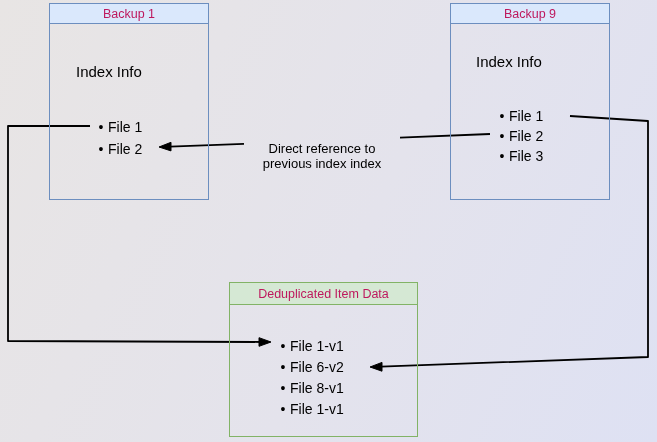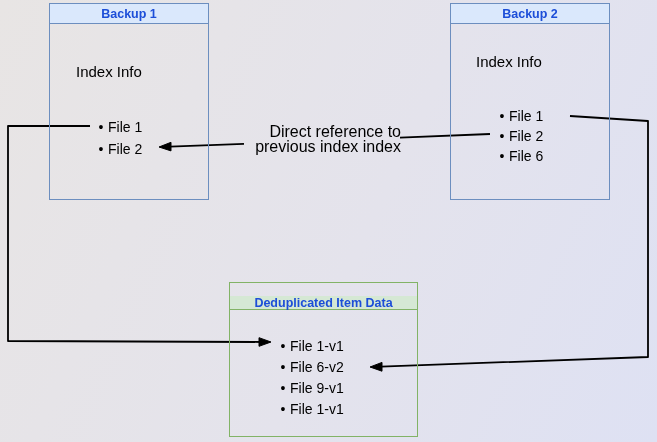--- a/index.html
+++ b/index.html
@@ -21,27 +21,27 @@
     background: transparent;
   }
   .box.blue   { border-color: var(--blue-stroke, #6c8ebf); }
   .box.green  { border-color: var(--green-stroke, #82b366); }
   .box-header {
     height: 20px;
     display: flex;
     align-items: center;
     justify-content: center;
     font-size: 12.5px;
-    font-weight: bold;
-    color: #1d4ed8;
+    font-weight: normal;
+    color: #be185d;
     border-bottom: 1.5px solid;
     box-sizing: border-box;
   }
   .blue  .box-header { background: var(--blue-fill, #dae8fc);  border-color: var(--blue-stroke, #6c8ebf); }
-  .green .box-header { background: var(--green-fill, #d5e8d4); border-color: var(--green-stroke, #82b366); height: 14px; margin-top: 13px; }
+  .green .box-header { background: var(--green-fill, #d5e8d4); border-color: var(--green-stroke, #82b366); height: 22px; }
   .subtitle {
     position: absolute;
     font-size: 15px;
     color: #000;
     white-space: nowrap;
   }
   ul.filelist {
     position: absolute;
     margin: 0;
     padding: 0;
@@ -80,24 +80,24 @@
   }
   svg.connectors polygon {
     fill: var(--connector, #000);
     stroke: var(--connector, #000);
     stroke-width: 1;
     stroke-linejoin: round;
   }
   .edge-label {
     position: absolute;
     left: 243px;
-    top: 124px;
+    top: 141px;
     width: 158px;
-    text-align: right;
-    font-size: 16px;
+    text-align: center;
+    font-size: 13px;
     line-height: 15px;
     color: #000;
   }
 </style>
 </head>
 <body>
 
 <div class="canvas">
 
   <svg class="connectors" viewBox="0 0 657 442">
@@ -128,52 +128,52 @@
         <span>File 1</span>
       </li>
       <li>
         <span class="dot">•</span>
         <span>File 2</span>
       </li>
     </ul>
   </div>
 
   <div class="box blue" style="left:450px; top:3px; width:160px; height:197px;">
-    <div class="box-header">Backup 2</div>
+    <div class="box-header">Backup 9</div>
     <div class="subtitle" style="left:25px; top:49px;">Index Info</div>
     <ul class="filelist lh20" style="left:44px; top:102px;">
       <li>
         <span class="dot">•</span>
         <span>File 1</span>
       </li>
       <li>
         <span class="dot">•</span>
         <span>File 2</span>
       </li>
       <li>
         <span class="dot">•</span>
-        <span>File 6</span>
+        <span>File 3</span>
       </li>
     </ul>
   </div>
 
   <div class="box green" style="left:229px; top:282px; width:189px; height:155px;">
     <div class="box-header">Deduplicated Item Data</div>
     <ul class="filelist lh21" style="left:46px; top:53px;">
       <li>
         <span class="dot">•</span>
         <span>File 1-v1</span>
       </li>
       <li>
         <span class="dot">•</span>
         <span>File 6-v2</span>
       </li>
       <li>
         <span class="dot">•</span>
-        <span>File 9-v1</span>
+        <span>File 8-v1</span>
       </li>
       <li>
         <span class="dot">•</span>
         <span>File 1-v1</span>
       </li>
     </ul>
   </div>
 
   <div class="edge-label">
     <div>Direct reference to</div>

